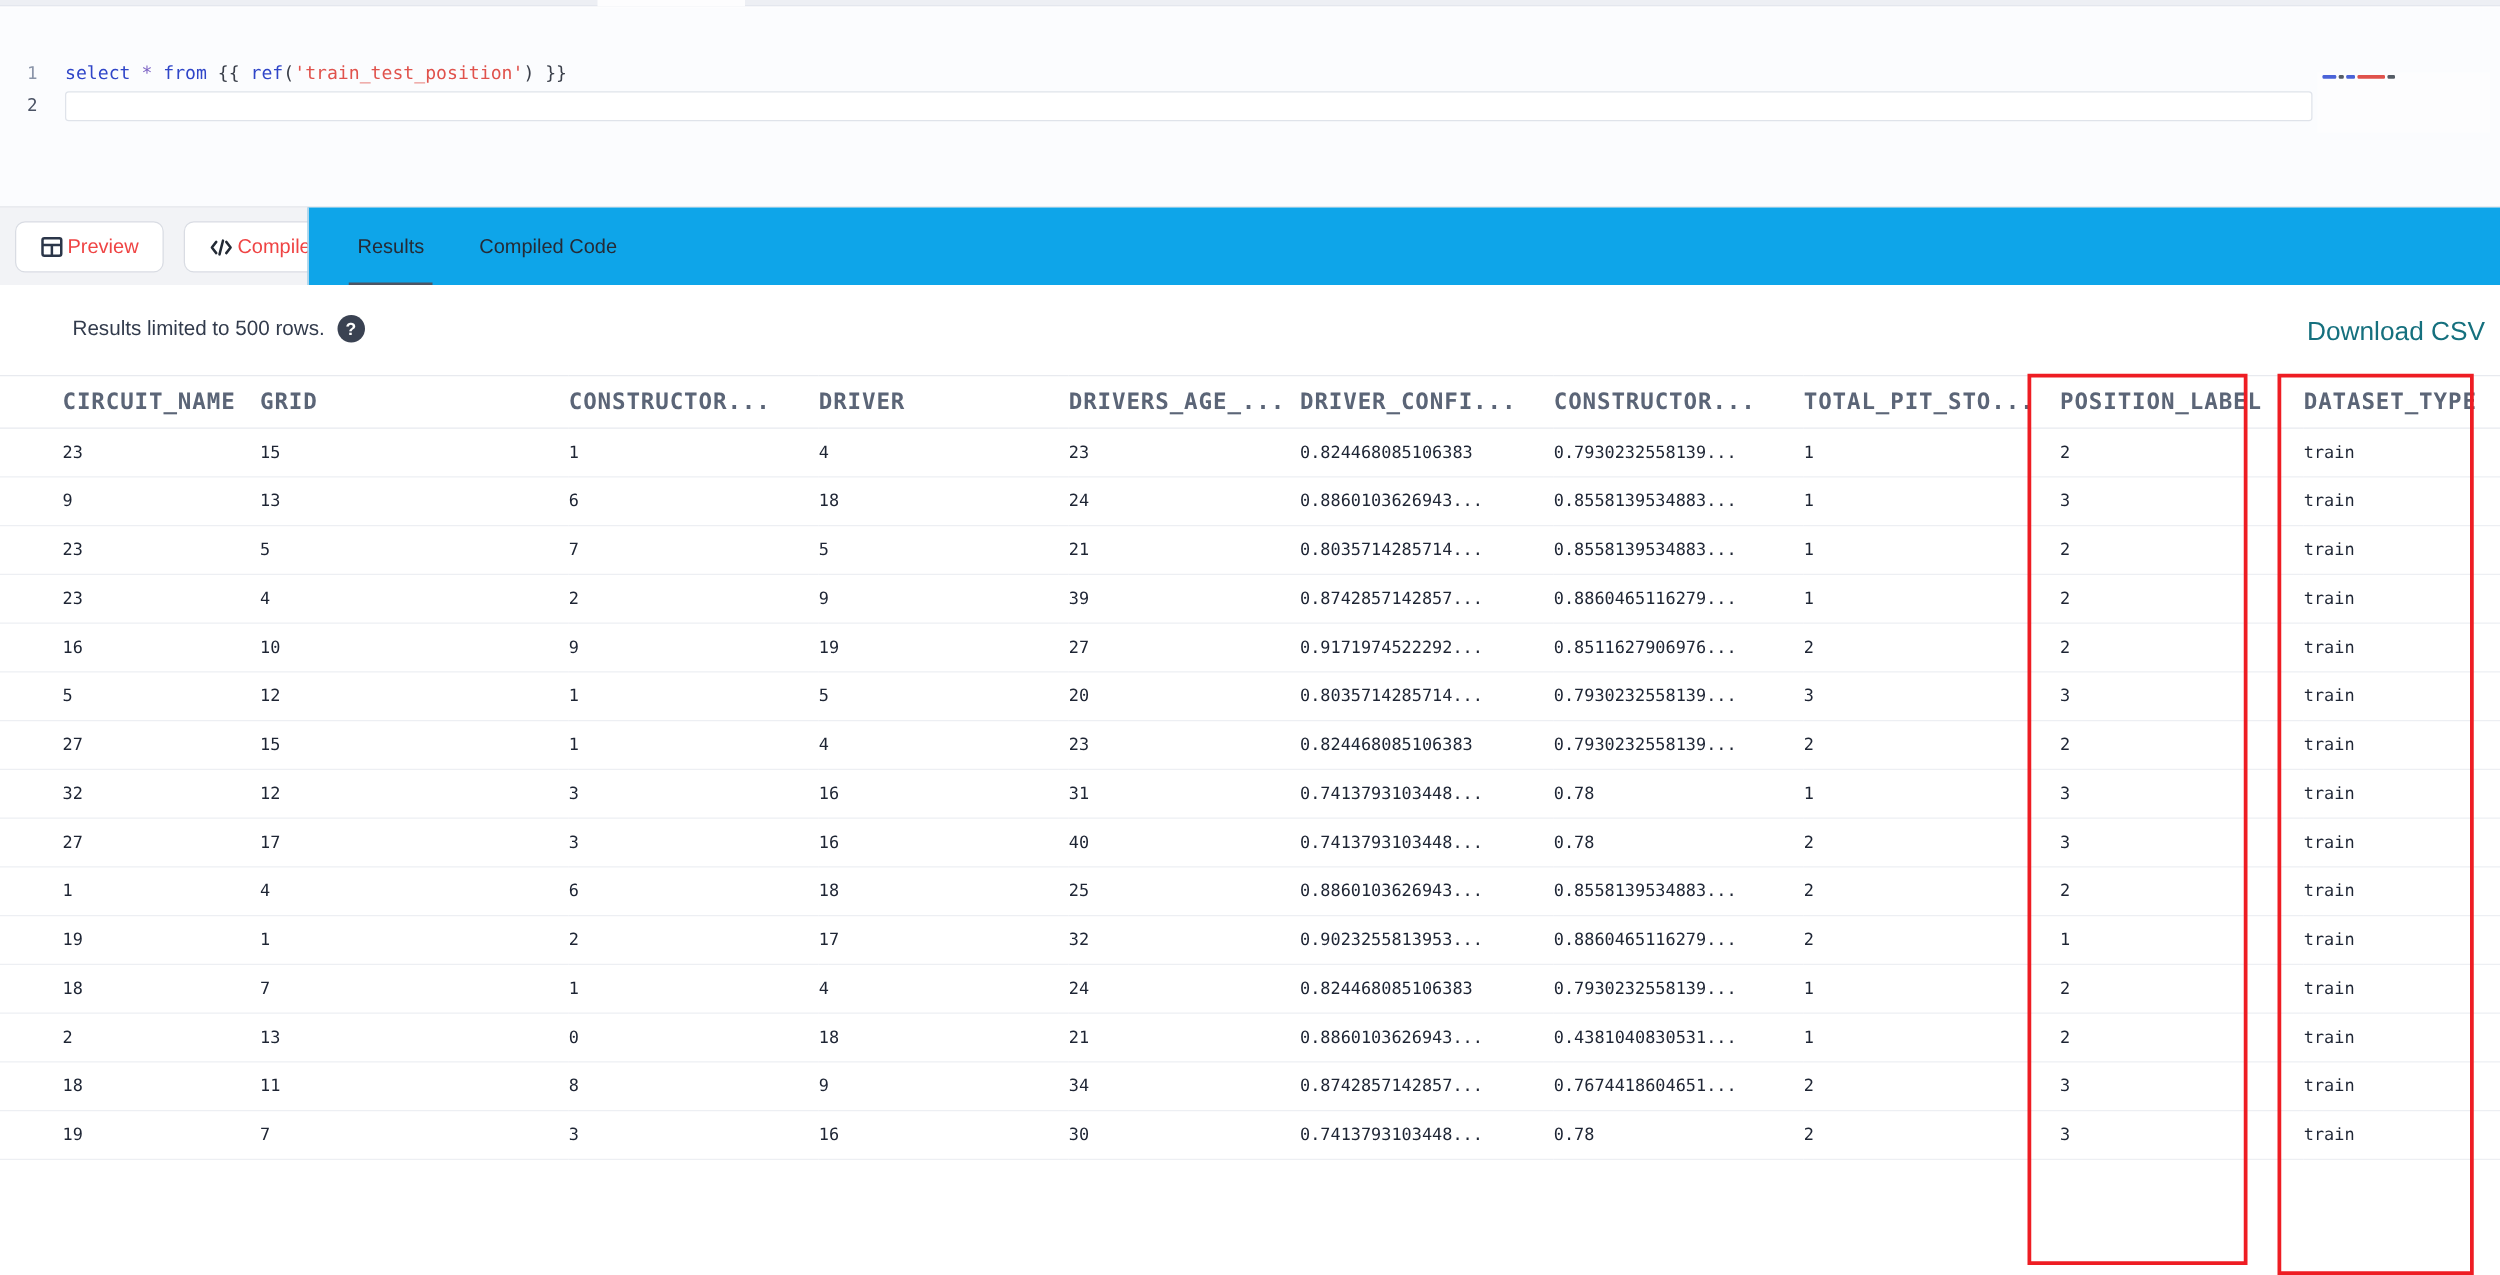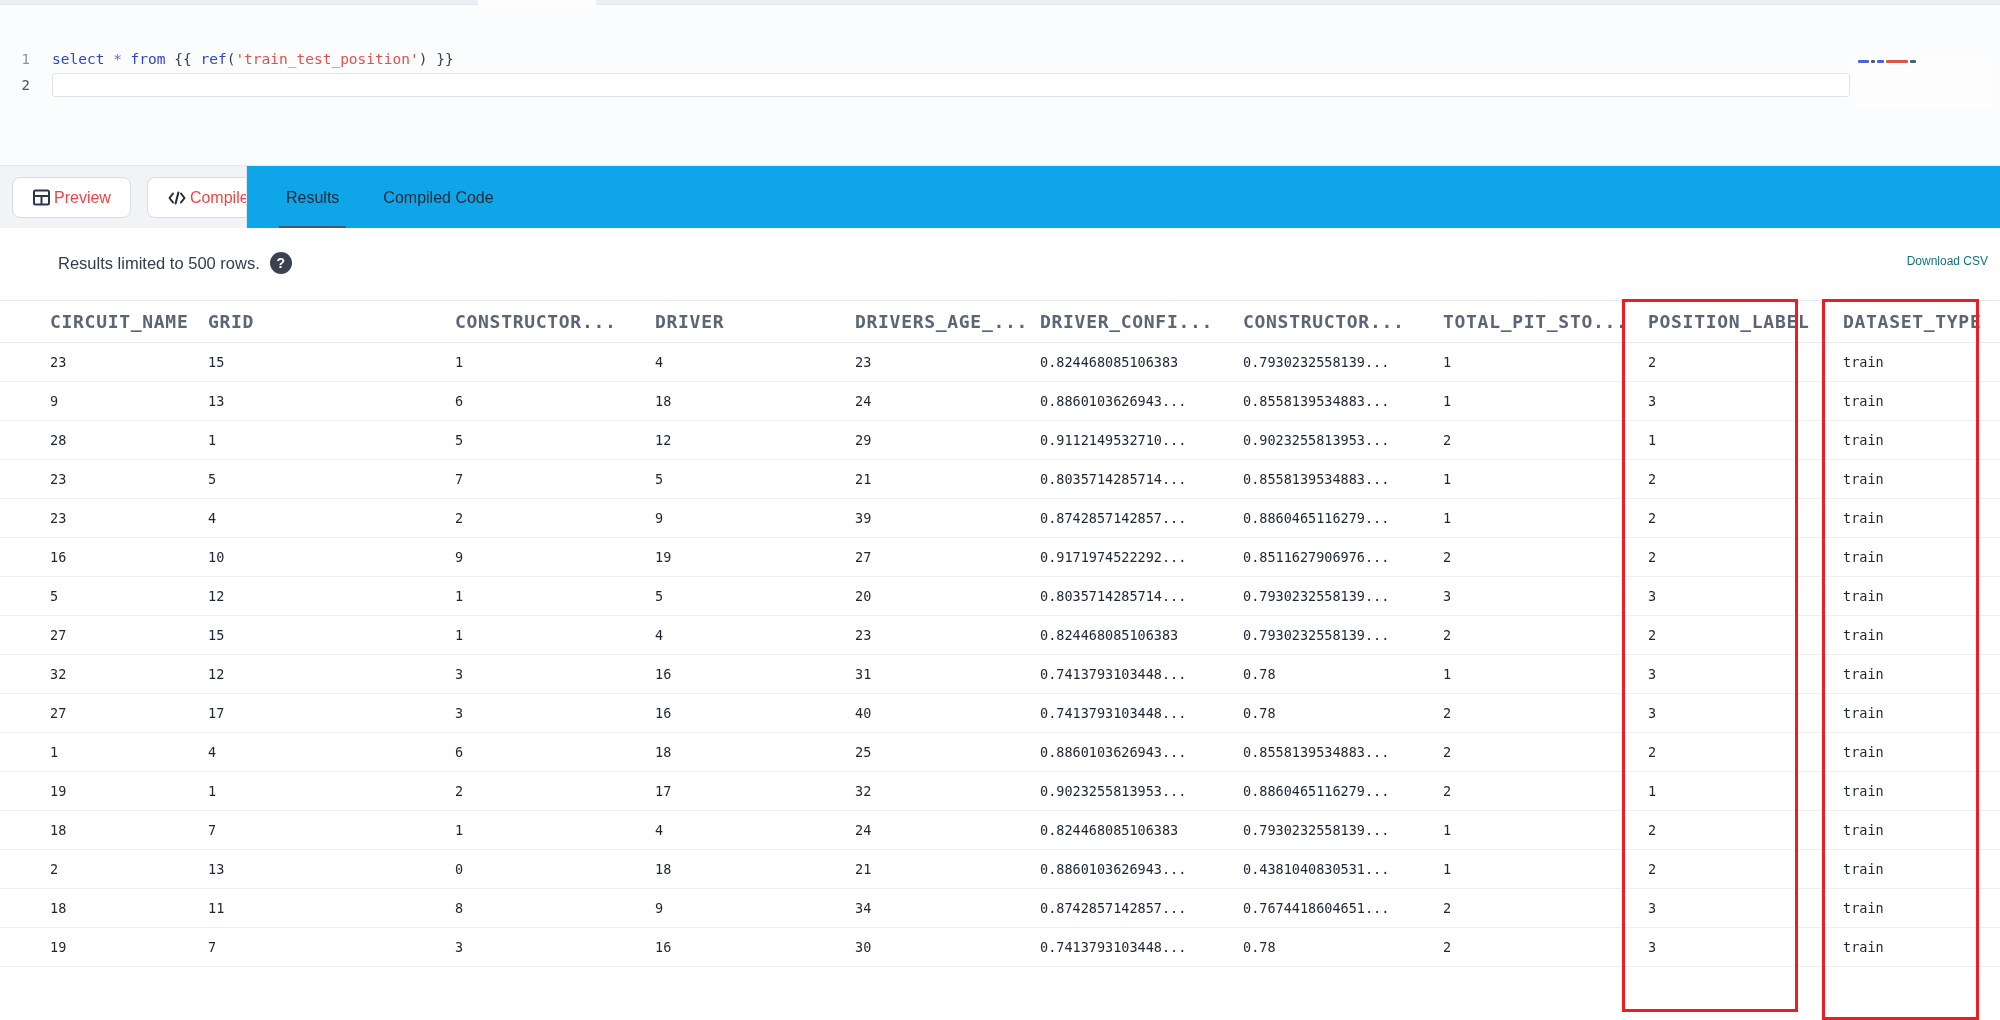--- a/index.html
+++ b/index.html
@@ -57,21 +57,21 @@
     padding:0 5px; font-size:16px; color:#252b36; cursor:pointer; }
   .tab.active::after { content:""; position:absolute; left:-2px; right:-2px; bottom:0;
     height:3px; background:#4c5564; }
 
   
   .results-bar { position:absolute; top:228px; left:0; width:2000px; height:72px; background:#ffffff; }
   .results-info { position:absolute; left:30px; top:24px; display:flex; align-items:center; gap:10px;
     font-size:16.5px; color:#323b4c;margin-left:28px; }
   .help-icon { width:22px; height:22px; border-radius:50%; background:#3a4252; color:#ffffff;
     font-size:14px; font-weight:bold; display:flex; align-items:center; justify-content:center; cursor:pointer; }
-  .download-link { position:absolute; right:12px; top:26px; color:#15707e; font-size:12px; cursor:pointer; }
+  .download-link { position:absolute; right:12px; top:26px; color:#15707e; font-size:21px; cursor:pointer; }
 
   
   .table-wrap { position:absolute; top:300px; left:0; width:2000px; }
   table.results { border-collapse:collapse; table-layout:fixed; width:2000px; }
   table.results thead th {
     height:42px; text-align:left; vertical-align:middle;
     border-top:1px solid #e8eaef; border-bottom:1px solid #e8eaef;
     font-family:"DejaVu Sans Mono", monospace; font-size:18px; font-weight:bold;
     letter-spacing:0.7px; color:#5b6577; overflow:hidden; white-space:nowrap;
   }
@@ -210,32 +210,20 @@
           <td>6</td>
           <td>18</td>
           <td>24</td>
           <td>0.8860103626943...</td>
           <td>0.8558139534883...</td>
           <td>1</td>
           <td>3</td>
           <td>train</td>
         </tr>
         <tr>
-          <td>28</td>
-          <td>1</td>
-          <td>5</td>
-          <td>12</td>
-          <td>29</td>
-          <td>0.9112149532710...</td>
-          <td>0.9023255813953...</td>
-          <td>2</td>
-          <td>1</td>
-          <td>train</td>
-        </tr>
-        <tr>
           <td>23</td>
           <td>5</td>
           <td>7</td>
           <td>5</td>
           <td>21</td>
           <td>0.8035714285714...</td>
           <td>0.8558139534883...</td>
           <td>1</td>
           <td>2</td>
           <td>train</td>

